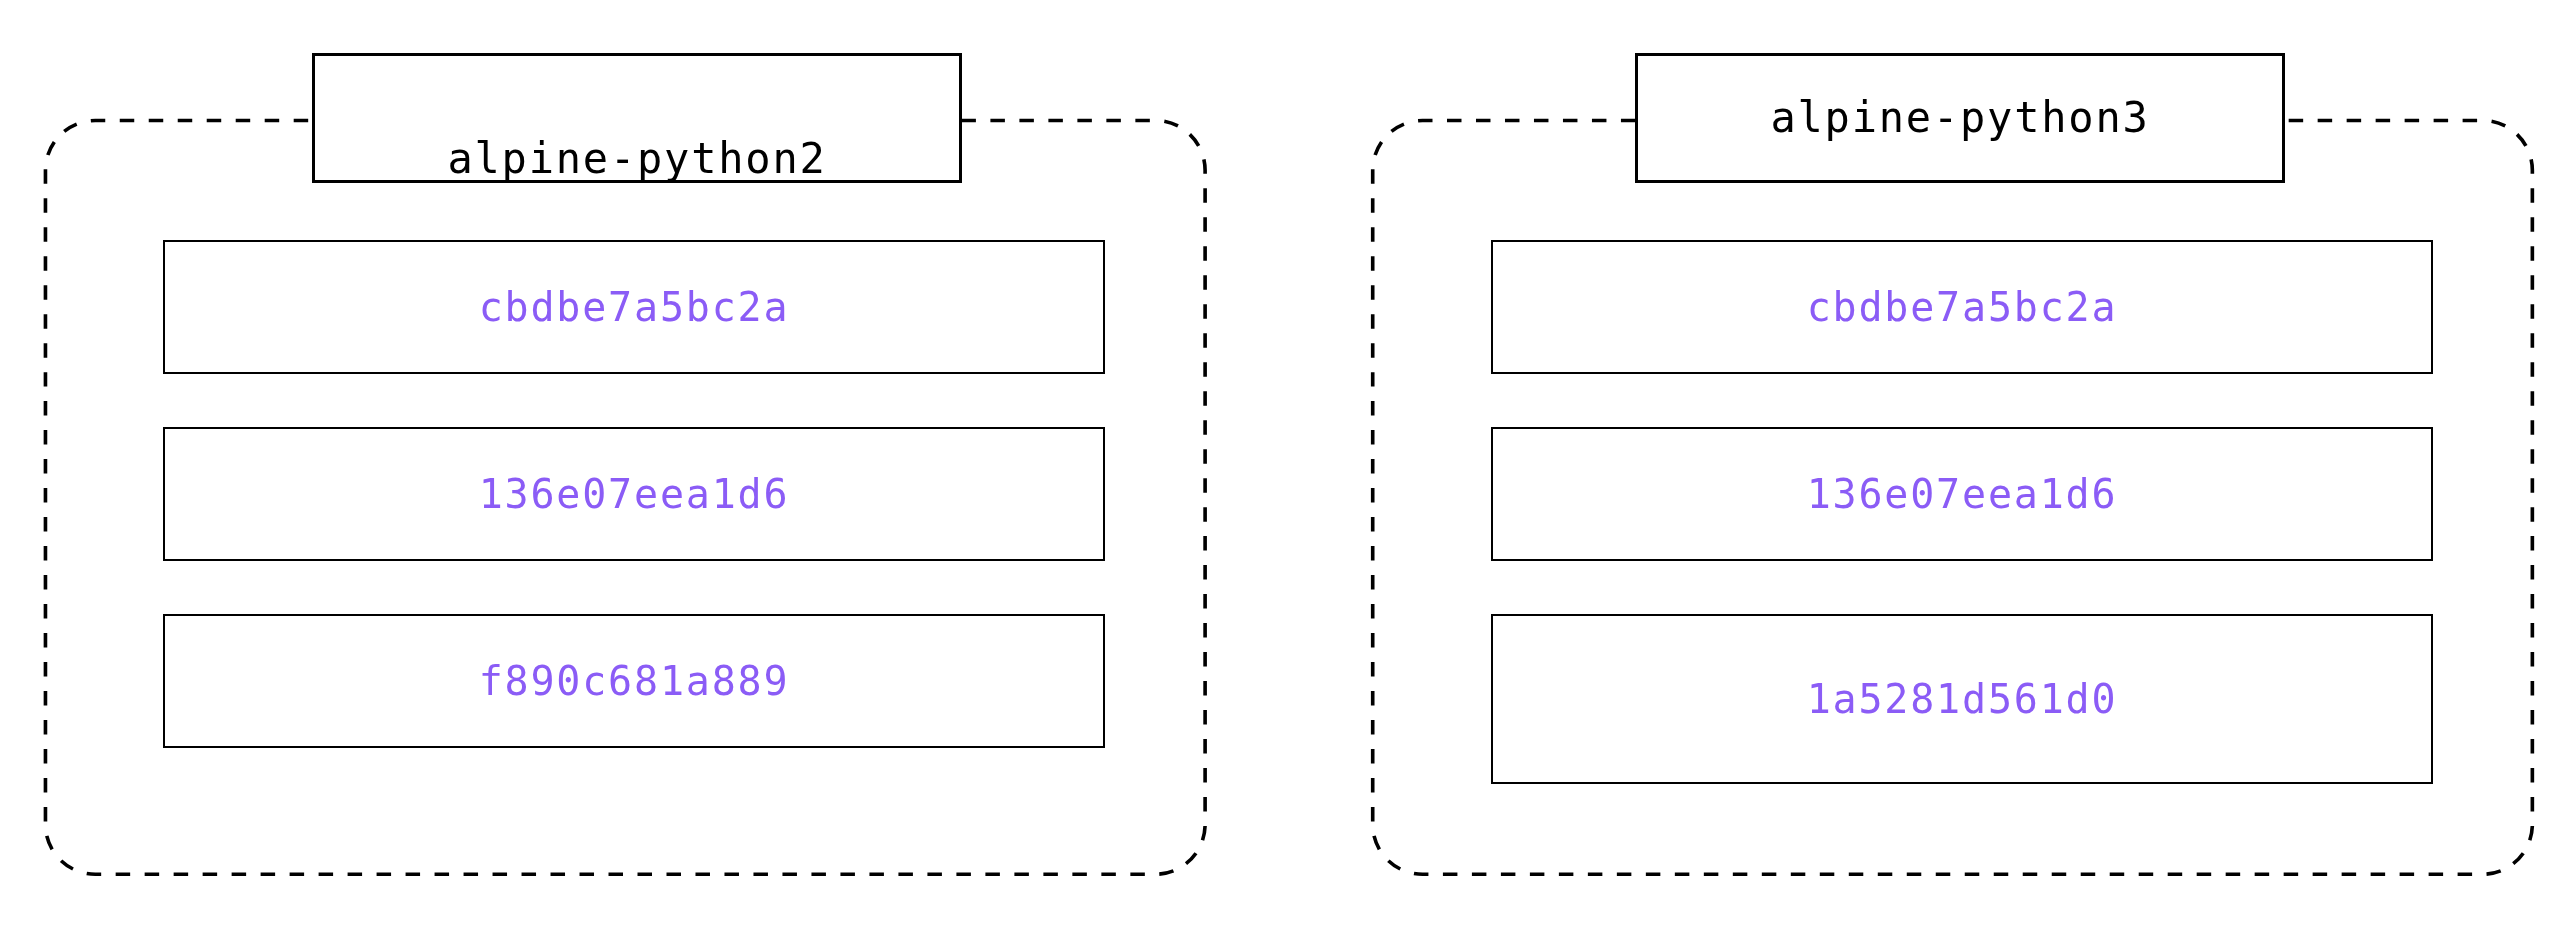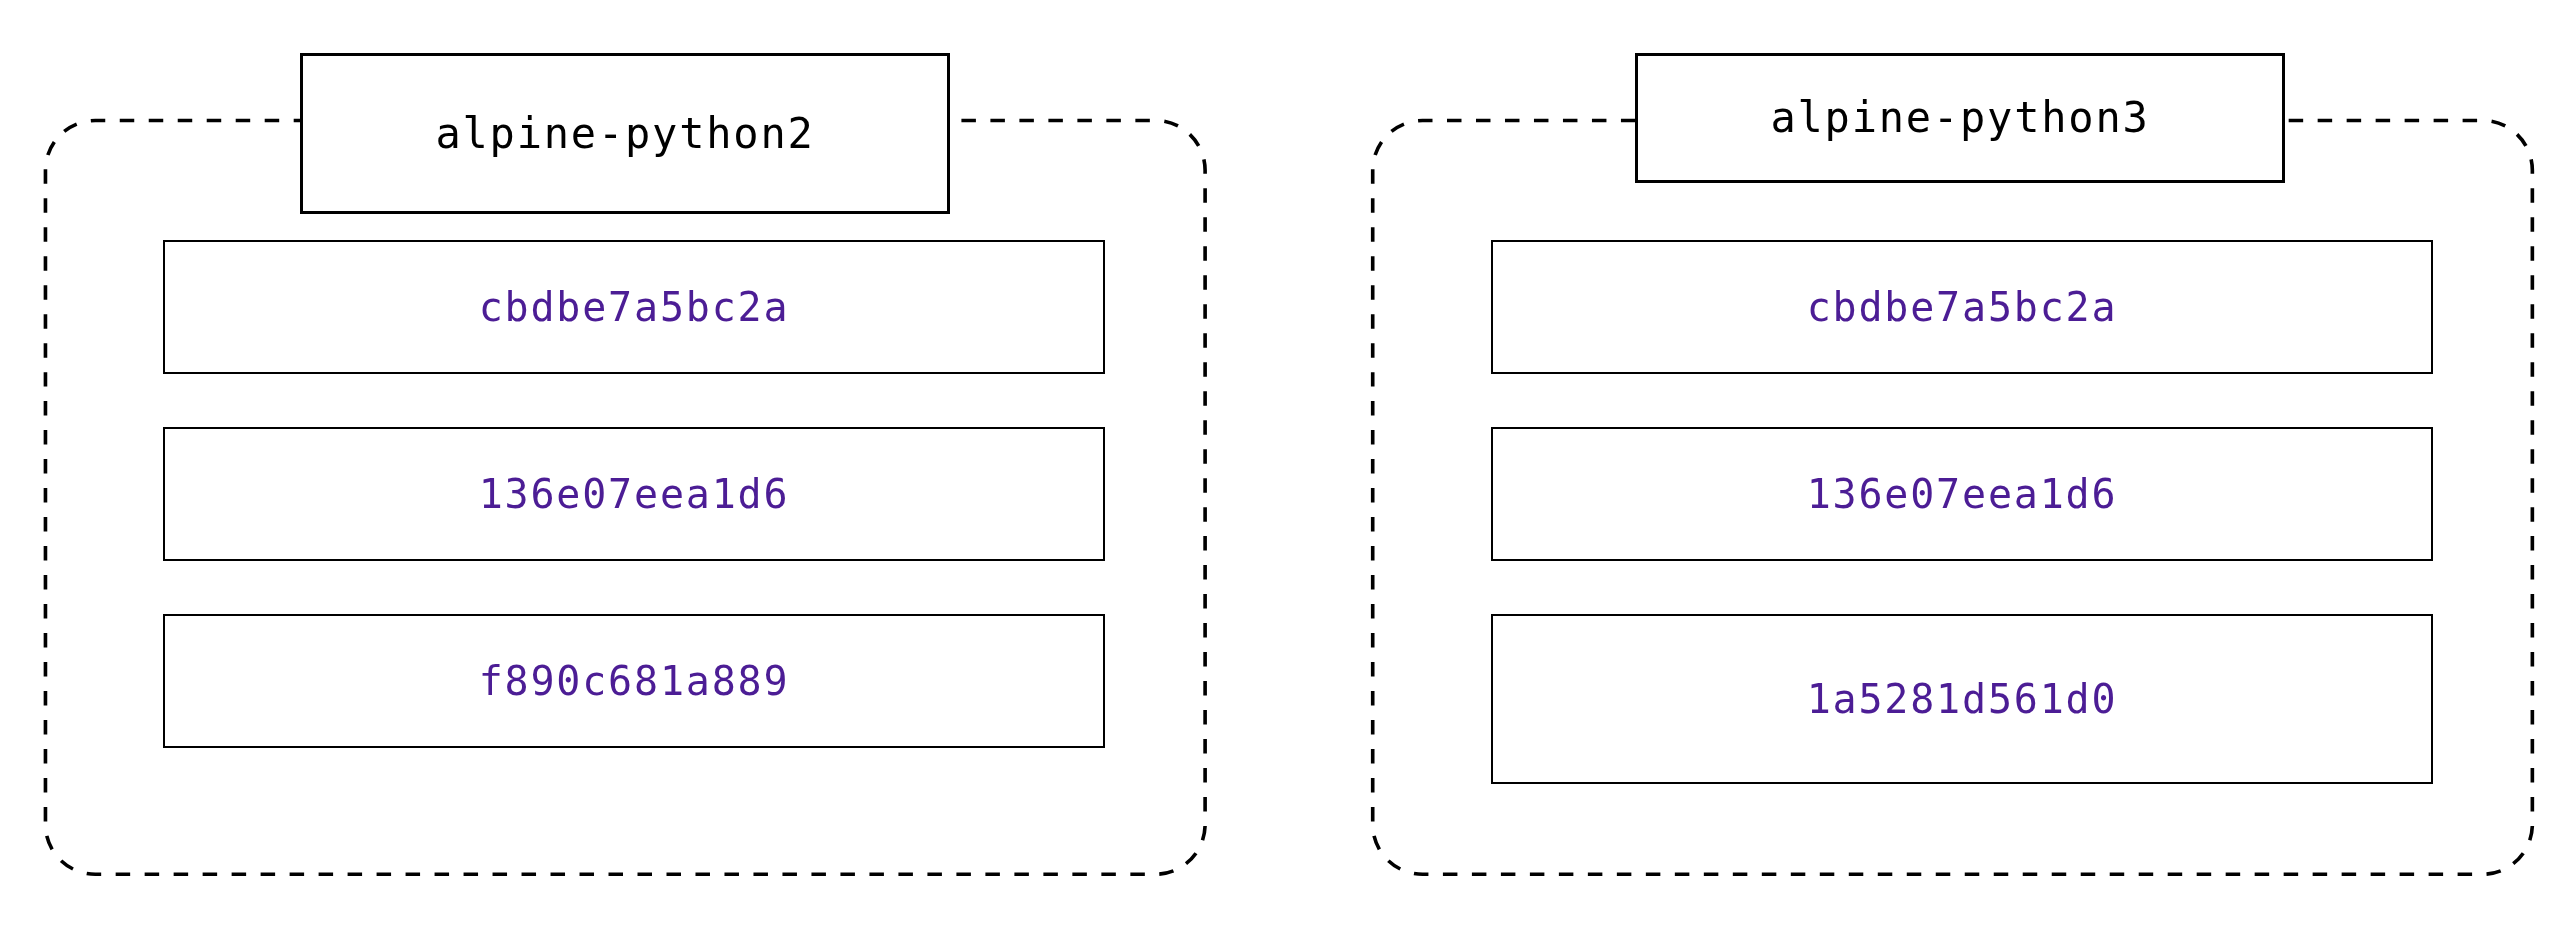--- a/index.html
+++ b/index.html
@@ -36,21 +36,21 @@
     background: #ffffff;
     border: 2.7px solid #000000;
     display: flex;
     align-items: center;
     justify-content: center;
   }
   .node-label {
     font-family: "DejaVu Sans Mono", "Liberation Mono", monospace;
     font-size: 40px;
     letter-spacing: 1.8px;
-    color: #4c1d95;
+    color: #8b5cf6;
     white-space: nowrap;
     line-height: 1;
   }
   .cluster-title-box {
     position: absolute;
     box-sizing: border-box;
     background: #ffffff;
     border: 3.6px solid #000000;
     display: flex;
     align-items: center;
@@ -95,21 +95,21 @@
                L 2740 965
                A 55 55 0 0 0 2795 910
                L 2795 188
                A 55 55 0 0 0 2740 133
                L 2522 133"></path>
     </g>
   </svg>
 
   <div class="cluster">
 
-    <div class="cluster-title-box" style="left:300px; top:53px; width:650px; height:161px;">
+    <div class="cluster-title-box" style="left:312px; top:53px; width:650px; height:130px;align-items:flex-end;">
       <span class="cluster-title-label">alpine-python2</span>
     </div>
 
     <div class="node-box" style="left:163px; top:240px; width:942px; height:134px;">
       <span class="node-label">cbdbe7a5bc2a</span>
     </div>
 
     <div class="node-box" style="left:163px; top:427px; width:942px; height:134px;">
       <span class="node-label">136e07eea1d6</span>
     </div>

